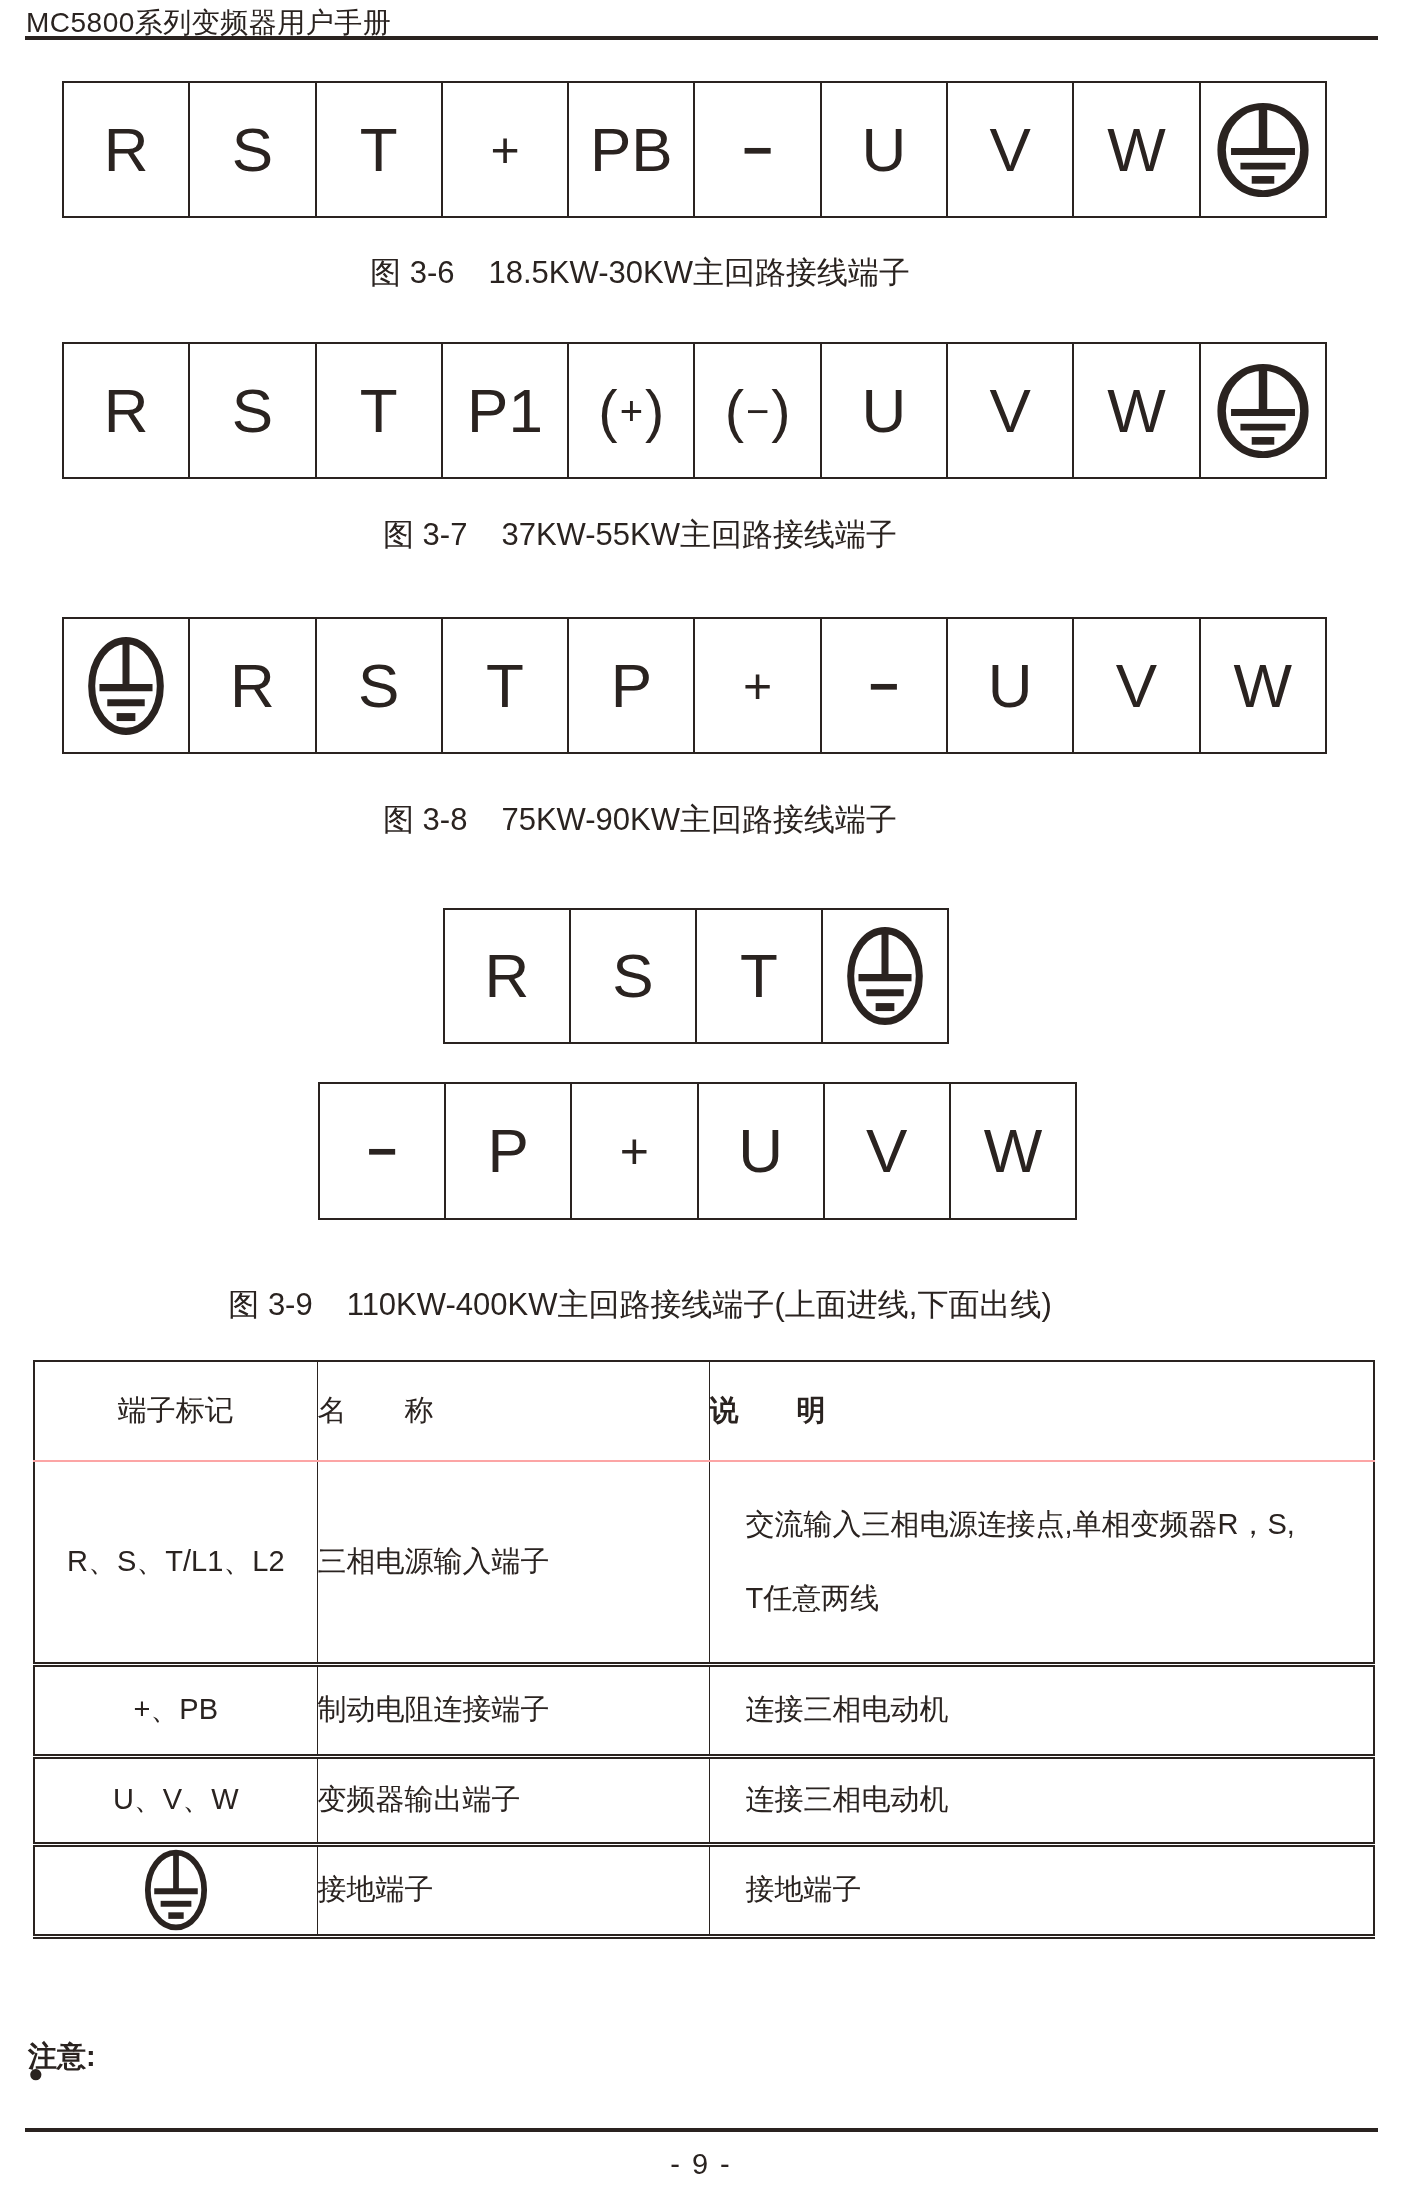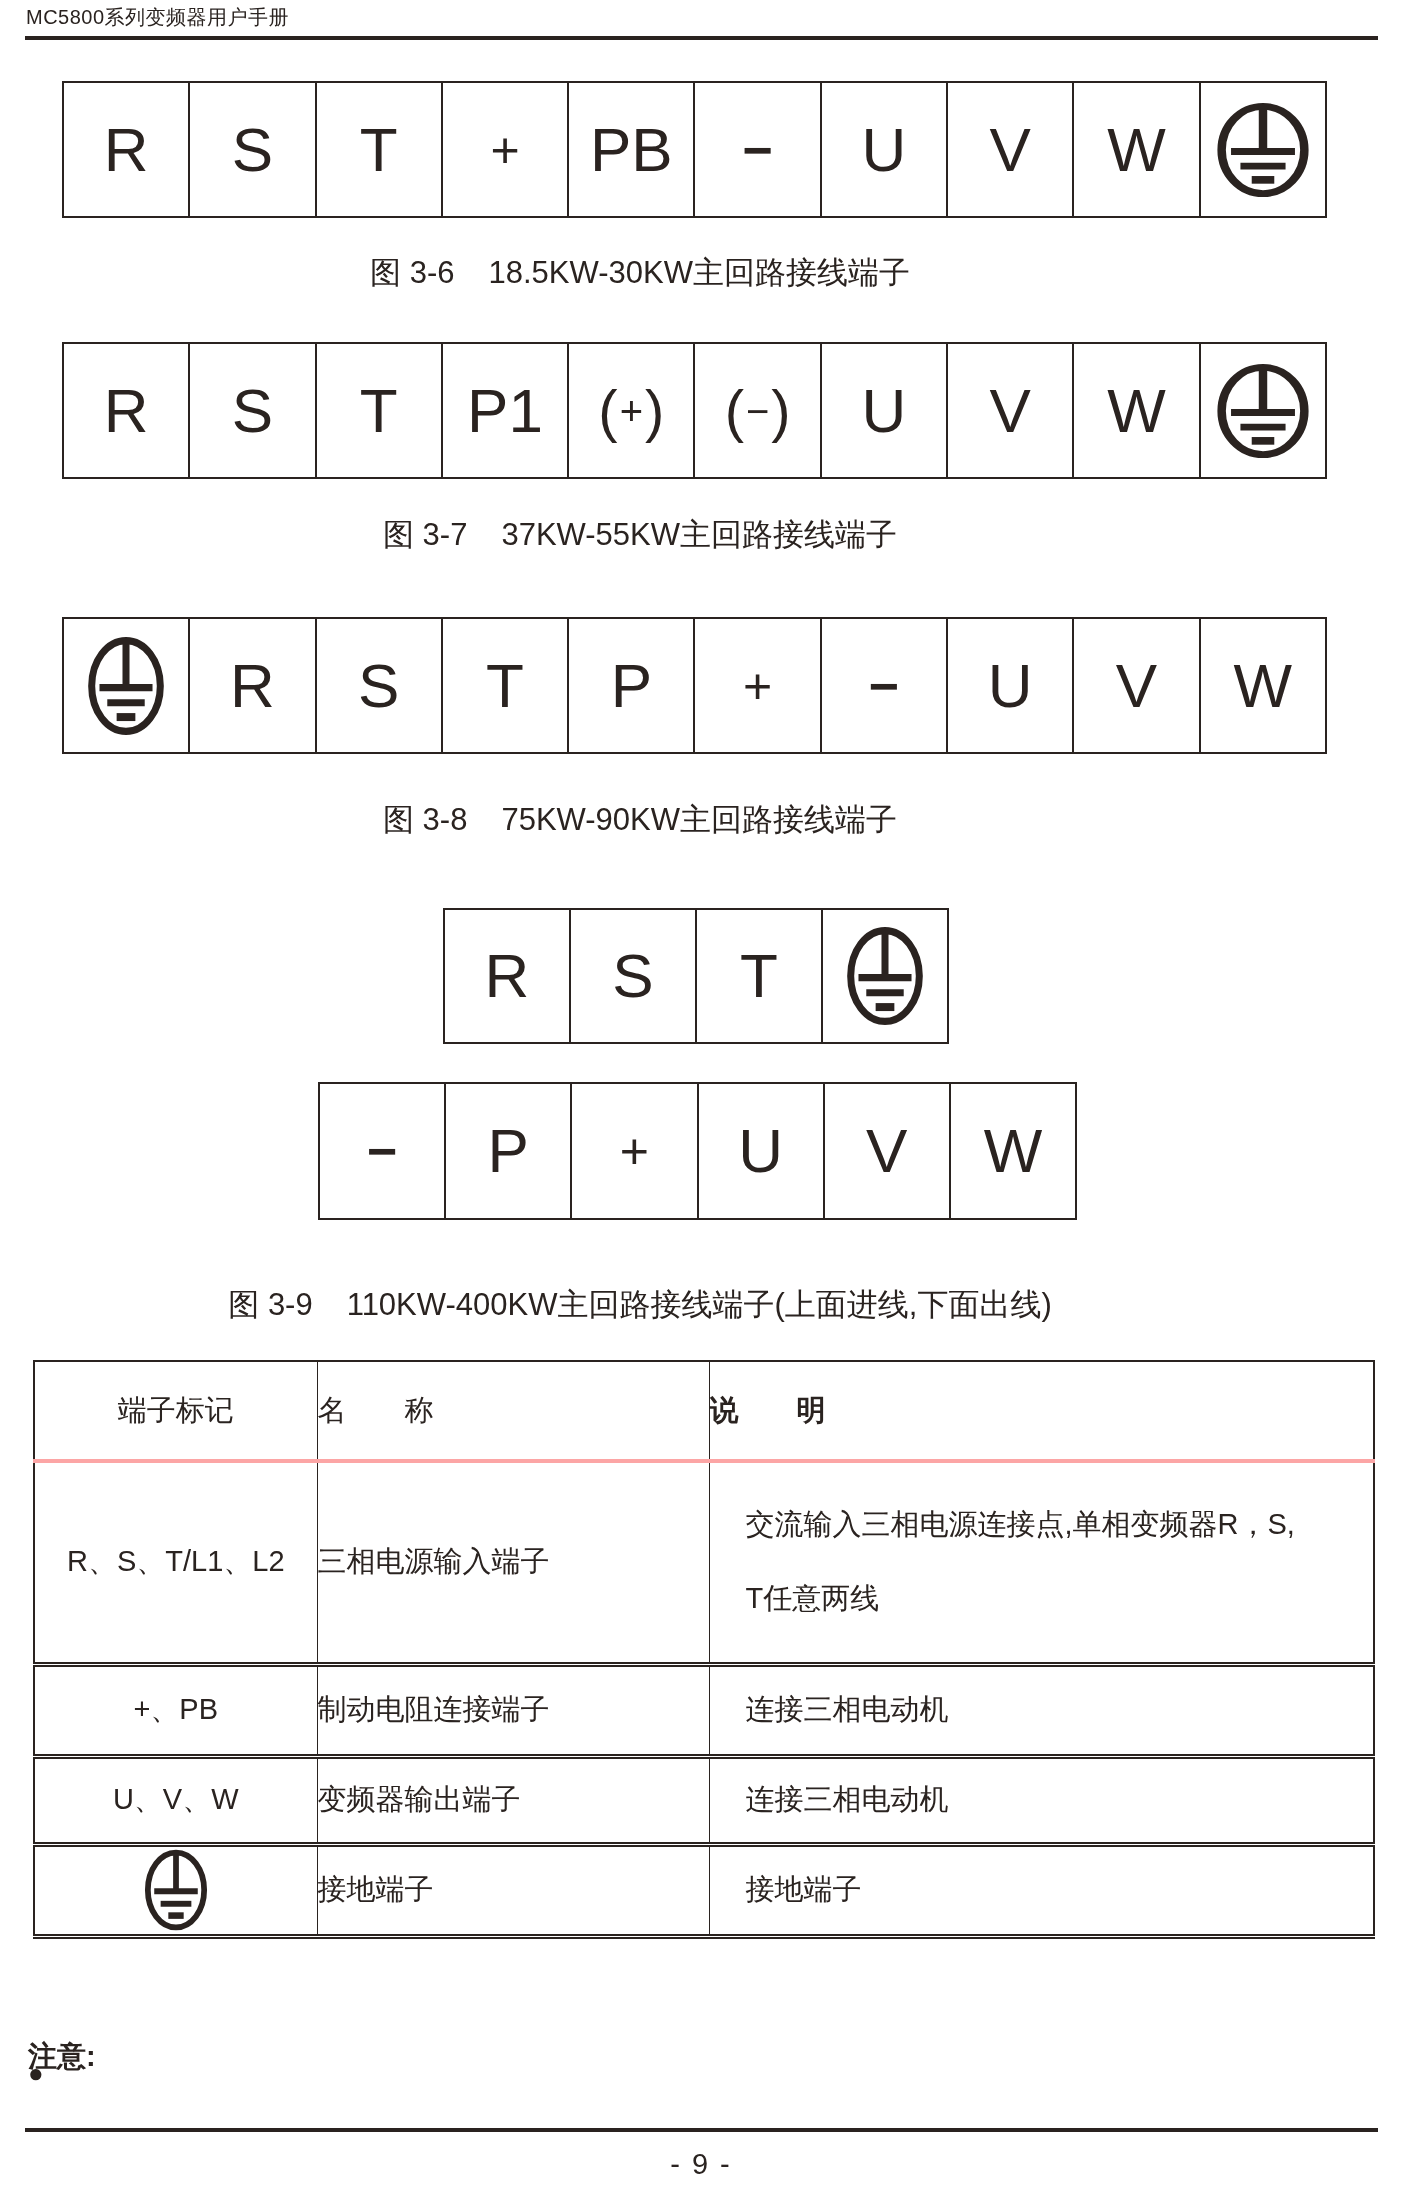--- a/index.html
+++ b/index.html
@@ -1,21 +1,21 @@
 <!DOCTYPE html>
 <html><head>
 <meta charset="utf-8">
 <style>
   html,body{margin:0;padding:0;background:#fff;}
   #page{
     position:relative; width:1402px; height:2185px; background:#ffffff;
     font-family:"Liberation Sans", sans-serif; color:#2a2320; overflow:hidden;
   }
   
-  .doc-title{position:absolute; left:26px; top:4px; font-size:20px; letter-spacing:0.5px; white-space:nowrap;}
+  .doc-title{position:absolute; left:26px; top:4px; font-size:28px; letter-spacing:0.5px; white-space:nowrap;}
   .hrule{position:absolute; height:4px; background:#2a2320;}
   .hrule.top{left:25px; top:36px; width:1353px;}
   .hrule.bottom{left:25px; top:2128px; width:1353px;}
   
   .strip{position:absolute; display:flex; border:2px solid #2a2320; background:#fff; box-sizing:border-box;}
   .strip .cell{flex:1; border-left:2px solid #2a2320; display:flex; align-items:center; justify-content:center; overflow:hidden;}
   .strip .cell:first-child{border-left:none;}
   .strip .letter{font-size:62px; line-height:1;}
   .strip .plus{font-size:50px; line-height:1; font-weight:400;}
   .strip .minus{font-size:52px; line-height:1; font-weight:900;}
@@ -28,21 +28,21 @@
   .gnd-table{width:64px; height:84px; margin:0 auto;}
   .gnd *{stroke:#2a2320;}
   
   .caption{position:absolute; left:0; width:1280px; text-align:center; font-size:31px; white-space:nowrap;}
   .caption .cap-label{margin-right:34px;}
   
   table.tbl{position:absolute; left:33px; top:1360px; width:1340px; border-collapse:collapse; table-layout:fixed;
             border-left:2px solid #2a2320; border-right:2px solid #2a2320; border-top:2px solid #2a2320;
             border-bottom:5px double #2a2320; font-size:29px;}
   table.tbl th, table.tbl td{border-left:1px solid #2a2320; border-right:1px solid #2a2320; font-weight:400; vertical-align:middle; padding:0;}
-  table.tbl thead tr{height:100px; border-bottom:4px solid #fca5a5;}
+  table.tbl thead tr{height:100px; border-bottom:2px solid #fca5a5;}
   table.tbl tbody tr{border-top:5px double #2a2320;}
   table.tbl tbody tr:first-child{border-top:none; height:203px;}
   table.tbl tbody tr:nth-child(2){height:92px;}
   table.tbl tbody tr:nth-child(3){height:88px;}
   table.tbl tbody tr:nth-child(4){height:92px;}
   table.tbl .c1, table.tbl .h1{text-align:center;}
   table.tbl .c2, table.tbl .h2{text-align:left;}
   table.tbl .h3{text-align:left;font-weight:bold;}
   table.tbl .c3{text-align:left; padding-left:36px; padding-right:14px; white-space:pre-line; line-height:2.55;}
   

